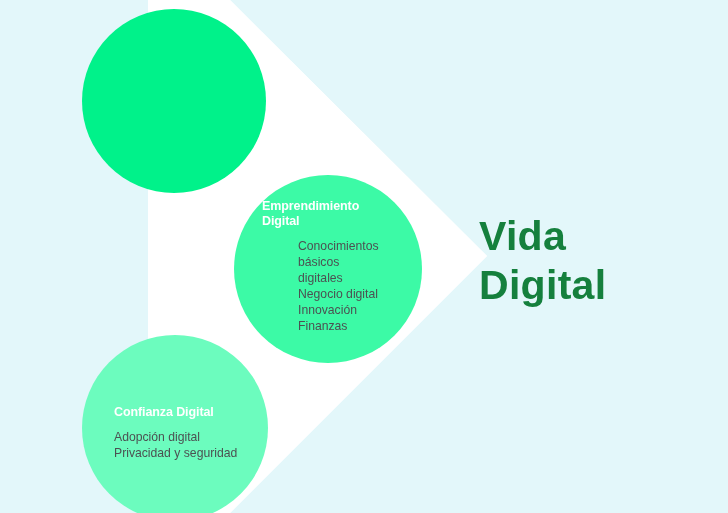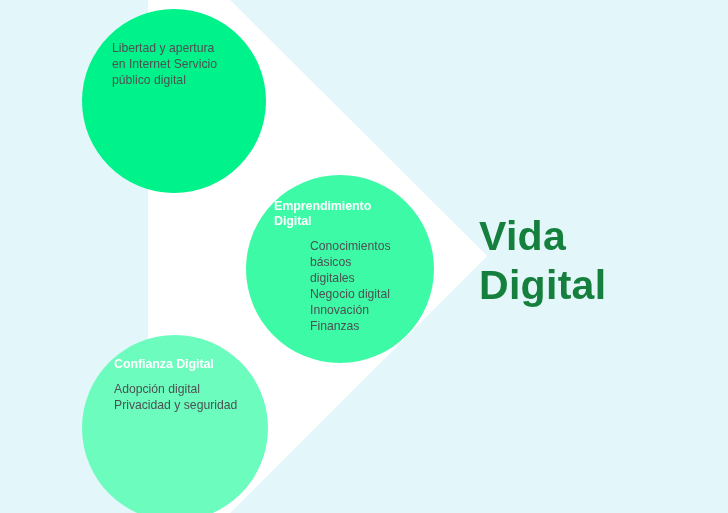--- a/index.html
+++ b/index.html
@@ -69,21 +69,21 @@
   
   #circle-1 {
     left: 82px;
     top: 9px;
     width: 184px;
     height: 184px;
   }
   #circle-1 .circle-body { left: 30px; top: 31px; width: 140px; }
 
   #circle-2 {
-    left: 246px;
+    left: 234px;
     top: 175px;
     width: 188px;
     height: 188px;
   }
   #circle-2 .circle-body { left: 28px; top: 24px; width: 150px; }
 
   #circle-3 {
     left: 82px;
     top: 335px;
     width: 186px;
@@ -111,41 +111,38 @@
 
 <div class="canvas" style="background: rgb(227, 247, 250);">
 
   <svg class="arrow-shape" viewBox="0 0 728 513" aria-hidden="true">
     <polygon points="148,0 230,0 487,256 230,513 148,513 148,0" fill="#ffffff"></polygon>
     <polygon points="230,0 487,256 230,513" fill="#ffffff"></polygon>
   </svg>
 
   <div class="circle" id="circle-1" style="background:#00f28a;">
     <div class="circle-body">
-      <div class="circle-text" style="color: rgb(76, 81, 82);">Libertad y apertura
-en Internet Servicio
-público digital</div>
     </div>
   </div>
 
   <div class="circle" id="circle-2" style="background:#3cfaa6;">
     <div class="circle-body">
       <div class="circle-title" style="color: rgb(255, 255, 255);">Emprendimiento
 Digital</div>
       <div class="circle-text" style="color: rgb(76, 81, 82); margin-left: 36px;">Conocimientos básicos
 digitales
 Negocio digital
 Innovación
 Finanzas</div>
     </div>
   </div>
 
   <div class="circle" id="circle-3" style="background:#6cfcbe;">
     <div class="circle-body">
-      <div class="circle-title" style="color: rgb(255, 255, 255);">Confianza Digital</div>
+      <div class="circle-title" style="color: rgb(255, 255, 255); margin-top: 48px;">Confianza Digital</div>
       <div class="circle-text" style="color: rgb(76, 81, 82);">Adopción digital
 Privacidad y seguridad</div>
     </div>
   </div>
 
   <div class="main-title" style="color: #15803d;">Vida
 Digital</div>
 
 </div>
 

